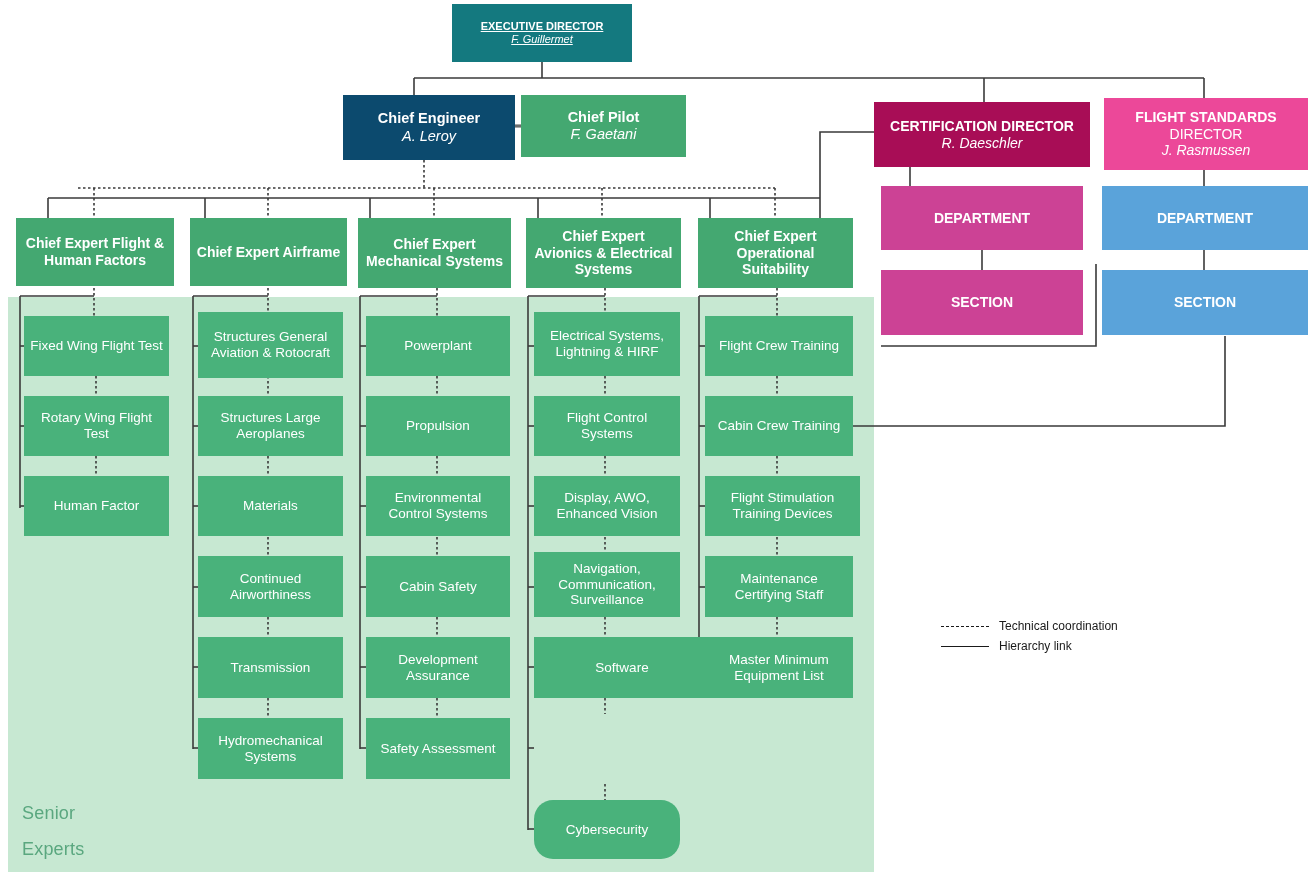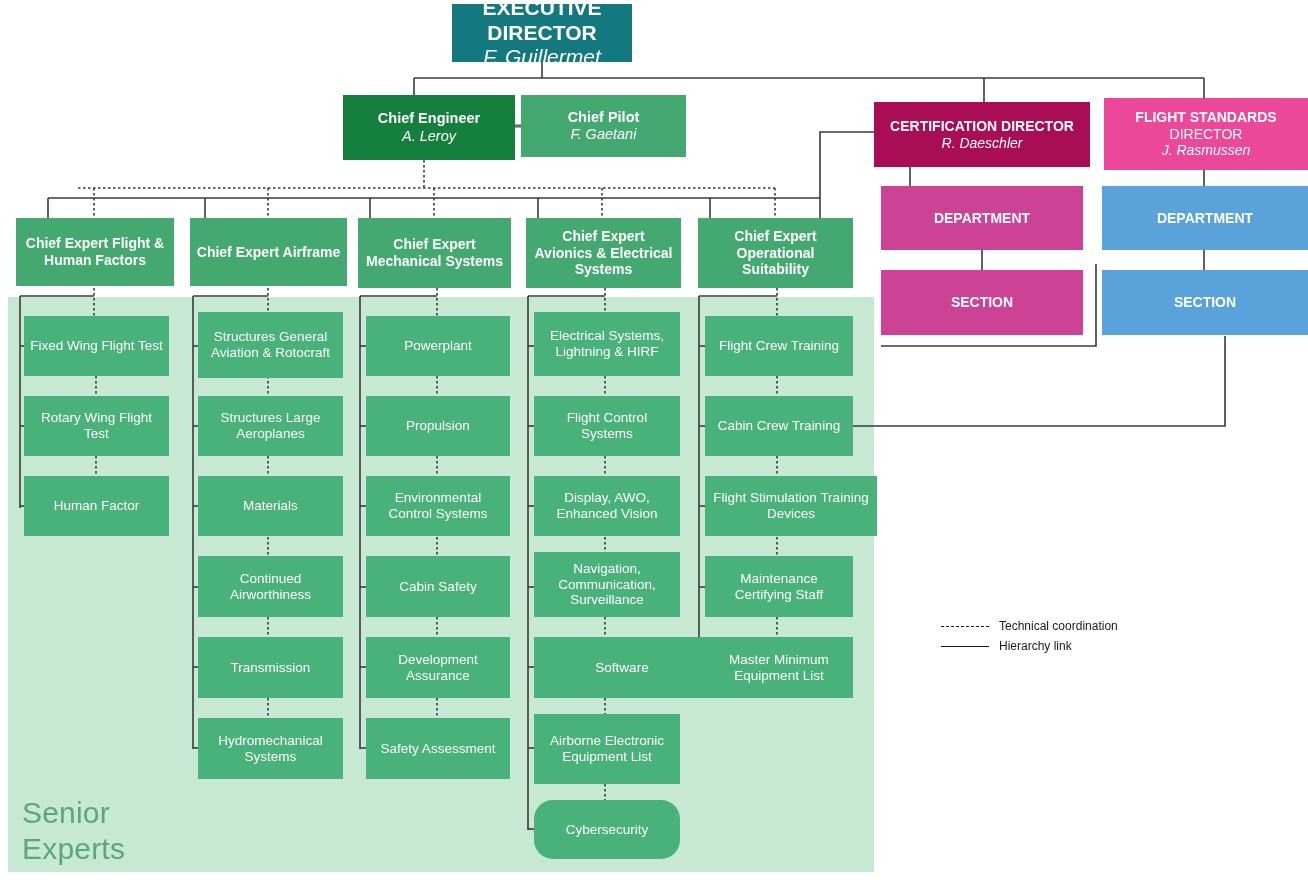--- a/index.html
+++ b/index.html
@@ -12,21 +12,21 @@
   }
   #stage { position:absolute; left:0; top:0; width:1308px; height:886px; }
 
   
   .senior-panel{
     position:absolute; left:8px; top:297px; width:866px; height:575px;
     background:#c7e8d2;
   }
   .senior-label{
     position:absolute; left:22px; top:795px;
-    font-size:30px; line-height:36px; color:#5aa77f; letter-spacing:.2px;
+    font-size:18px; line-height:36px; color:#5aa77f; letter-spacing:.2px;
     white-space:pre-line;
   }
 
   
   #wires{ position:absolute; left:0; top:0; width:1308px; height:886px; }
 
   
   .box{
     position:absolute;
     color:#ffffff;
@@ -34,29 +34,29 @@
     align-items:center; justify-content:center;
     text-align:center;
     line-height:1.18;
     padding:2px 6px;
   }
   .box .ttl{ font-weight:bold; }
   .box .nm{ font-style:italic; font-weight:normal; }
   .box .plain{ font-weight:normal; }
 
   .teal-dark{ background:#14797f; }
-  .teal-mid { background:#15803d; }
+  .teal-mid { background:#0c4a6e; }
   .green-md { background:#44a871; }
   .green-lf { background:#49b27b; }
   .magenta-dk{ background:#a80d56; }
   .magenta   { background:#cc4295; }
   .blue-dk   { background:#ec4899; }
   .blue      { background:#5aa3da; }
 
-  .t17{ font-size:21px; }
+  .t17{ font-size:11px;text-decoration:underline; }
   .t16{ font-size:14.5px; }
   .t15{ font-size:14px; }
   .t14{ font-size:13.5px; }
 
   
   .legend{ position:absolute; left:941px; top:616px; width:240px; }
   .legend-row{ display:flex; align-items:center; height:20px; }
   .legend-swatch{ width:48px; height:0; margin-right:10px; flex:0 0 48px; }
   .sw-dash{ border-top:1.6px dashed #1a1a1a; }
   .sw-solid{ border-top:1.6px solid #1a1a1a; }
@@ -297,34 +297,31 @@
     </div>
   <div class="box green-lf t14" style="left:534px; top:476px; width:146px; height:60px;">
     <span>Display, AWO, Enhanced Vision</span>
     </div>
   <div class="box green-lf t14" style="left:534px; top:552px; width:146px; height:65px;">
     <span>Navigation, Communication, Surveillance</span>
     </div>
   <div class="box green-lf t14" style="left:534px; top:637px; width:176px; height:61px;">
     <span>Software</span>
     </div>
-  <div class="box green-lf t14" style="left:534px; top:714px; width:146px; height:70px;">
-    <span>Airborne Electronic Equipment List</span>
-    </div>
   <div class="box green-lf t14" style="left:534px; top:800px; width:146px; height:59px;border-radius:19px;">
     <span>Cybersecurity</span>
     </div>
 
   <div class="box green-lf t14" style="left:705px; top:316px; width:148px; height:60px;">
     <span>Flight Crew Training</span>
     </div>
   <div class="box green-lf t14" style="left:705px; top:396px; width:148px; height:60px;">
     <span>Cabin Crew Training</span>
     </div>
-  <div class="box green-lf t14" style="left:705px; top:476px; width:172px; height:60px;">
+  <div class="box green-lf t14" style="left:705px; top:476px; width:155px; height:60px;">
     <span>Flight Stimulation Training Devices</span>
     </div>
   <div class="box green-lf t14" style="left:705px; top:556px; width:148px; height:61px;">
     <span>Maintenance Certifying Staff</span>
     </div>
   <div class="box green-lf t14" style="left:705px; top:637px; width:148px; height:61px;">
     <span>Master Minimum Equipment List</span>
     </div>
 
   <div class="legend">

